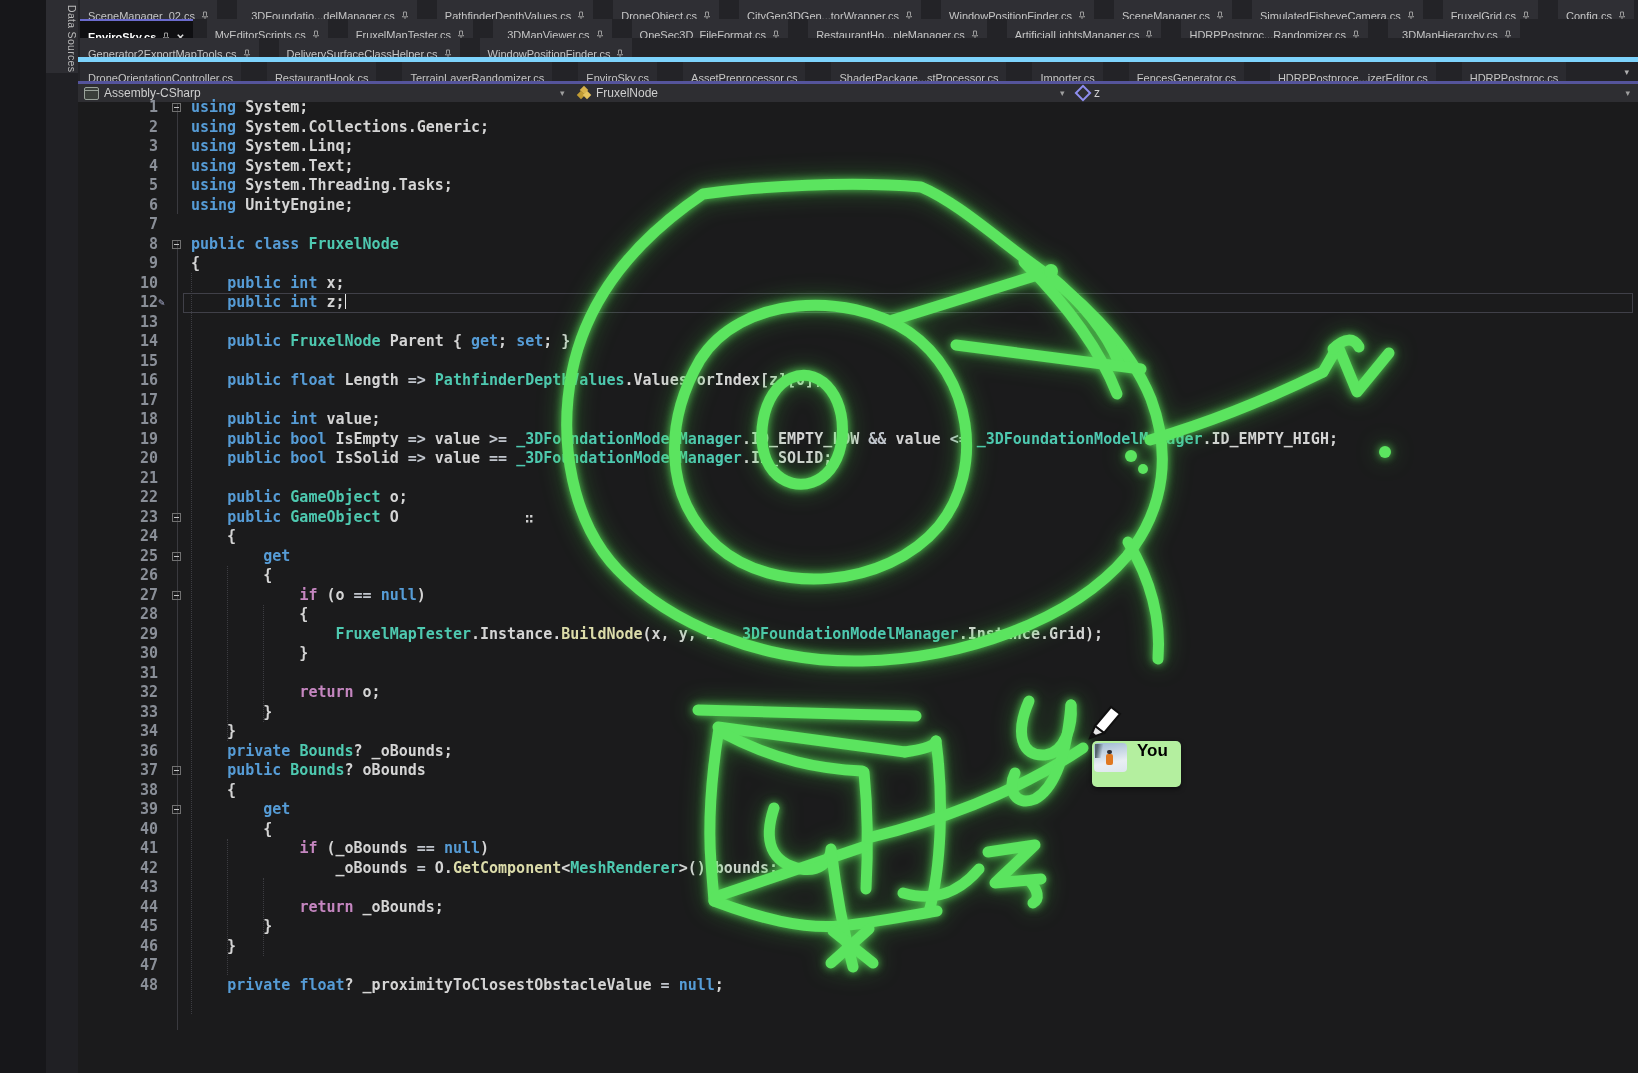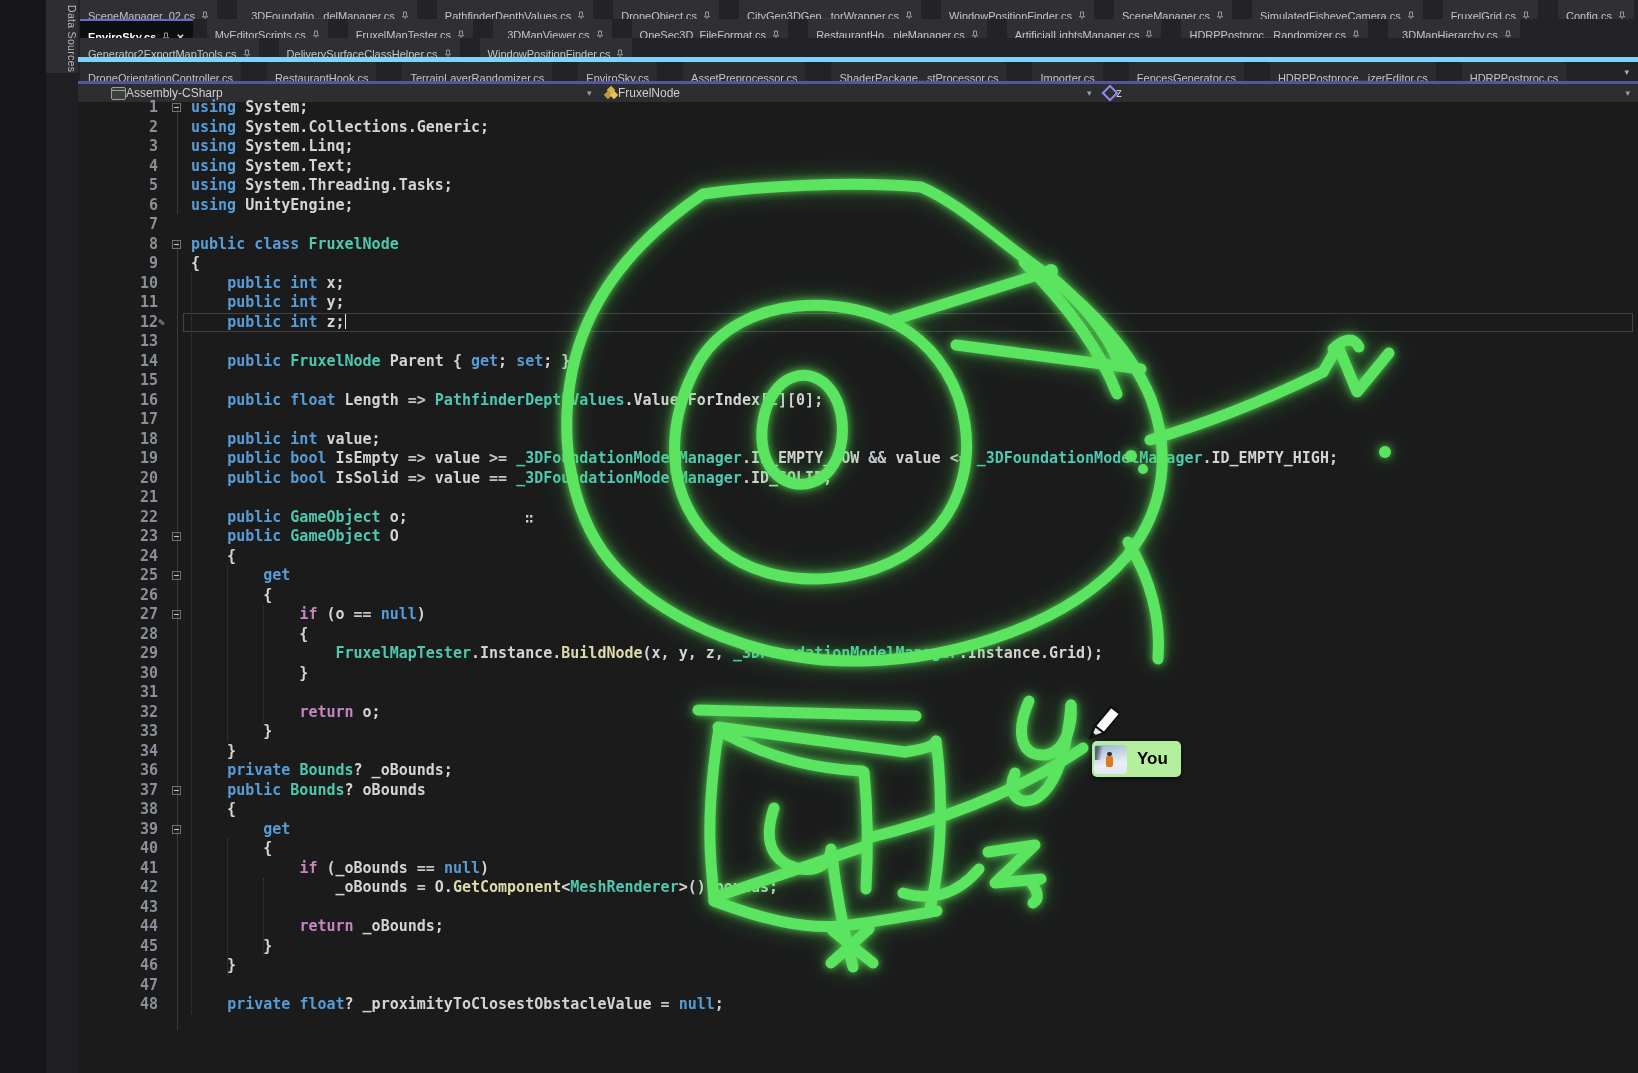--- a/index.html
+++ b/index.html
@@ -17,21 +17,21 @@
   .trow.r4{border-bottom:3px solid #55549c;}
   .tab{display:flex;align-items:center;background:#2f2f34;color:#c6c6c6;font-size:11px;padding:16px 8px;
        margin-right:20px;white-space:nowrap;gap:6px;}
   .trow.r4 .tab{margin-right:26px;background:#2b2b30;}
   .tab.active{background:#0f0f12;color:#ffffff;font-weight:bold;border-top:2px solid #6a6acc;margin-right:14px;}
   .pin{display:inline-flex;align-items:center;}
   .closex{font-size:10px;color:#dcdcdc;margin-left:0px;}
   .overflow{margin-left:auto;color:#b0b0b0;font-size:9px;display:flex;align-items:center;padding:0 9px;}
   
   .crumbs{position:relative;height:18px;background:#2e2e32;color:#cfcfcf;font-size:12px;}
-  .crumbs .seg{position:absolute;top:0;height:18px;display:flex;align-items:center;margin-left:27px;}
+  .crumbs .seg{position:absolute;top:0;height:18px;display:flex;align-items:center;gap:5px;}
   .caret{color:#9f9f9f;font-size:9px;}
   .proj-icon{width:13px;height:11px;border:1px solid #9aa39a;border-radius:2px;position:relative;background:#3a3f3a;}
   .proj-icon::before{content:"";position:absolute;left:0;right:0;top:2px;height:1px;background:#9aa39a;}
   .class-icon{position:relative;width:13px;height:12px;}
   .class-icon i{position:absolute;width:6px;height:6px;background:#d8b24a;transform:rotate(45deg);}
   .class-icon i:nth-child(1){left:3px;top:0;}
   .class-icon i:nth-child(2){left:0;top:5px;background:#c09b33;}
   .class-icon i:nth-child(3){left:6px;top:5px;background:#e6c45e;}
   .field-icon{width:8px;height:8px;border:2px solid #8e8ef0;transform:rotate(45deg);background:transparent;}
   
@@ -48,21 +48,21 @@
   .caret-bar{display:inline-block;width:1px;height:15px;background:#e8e8e8;vertical-align:-2px;}
   .tk-k{color:#569cd6;} .tk-c{color:#c586c0;} .tk-t{color:#4ec9b0;} .tk-m{color:#dcdcaa;}
   .tk-p{color:#d4d4d4;} .tk-o{color:#c0c5cc;}
   .guide{position:absolute;width:0;border-left:1px dotted #3d3d42;}
   .oline{position:absolute;width:1px;background:#3a3a3f;}
   .stray{position:absolute;left:447px;top:411px;color:#cfcfcf;font-size:14px;}
   
   .inkwrap{position:absolute;left:0;top:0;width:1638px;height:1073px;pointer-events:none;
            filter:drop-shadow(0 0 4px rgba(96,240,96,.8)) drop-shadow(0 0 11px rgba(60,200,60,.4));}
   .inkwrap path{fill:none;stroke-width:11;stroke-linecap:round;stroke-linejoin:round;}
-  .you-chip{position:absolute;left:1092px;top:741px;height:36px;display:flex;align-items:center;
+  .you-chip{position:absolute;left:1092px;top:741px;height:46px;display:flex;align-items:flex-start;
             border-radius:5px;box-shadow:0 2px 5px rgba(0,0,0,.5);}
   .you-avatar{width:33px;height:29px;margin:2px;border-radius:4px;position:relative;overflow:hidden;
               background:linear-gradient(170deg,#9db8d2 0%,#c7d6e4 35%,#e9eef3 65%,#dde6ee 100%);}
   .you-avatar .tree{position:absolute;left:1px;top:1px;width:12px;height:14px;
               background:linear-gradient(100deg,#55656e 20%,transparent 60%);}
   .you-avatar .person{position:absolute;left:12px;top:11px;width:7px;height:11px;background:#e07820;border-radius:2px;}
   .you-avatar .person::before{content:"";position:absolute;left:1px;top:-4px;width:5px;height:4px;background:#2e2e34;border-radius:2px;}
   .you-label{padding:0 13px 0 8px;font-size:17px;font-weight:bold;color:#000;}
   .pencil-cursor{position:absolute;left:1080px;top:700px;}
 </style>
@@ -379,25 +379,20 @@
         </div>
         <div class="line">
           <span class="num">9</span>
           <span class="fc"></span>
           <span class="code"><span class="tk-p">{</span></span>
         </div>
         <div class="line">
           <span class="num">10</span>
           <span class="fc"></span>
           <span class="code"><span class="tk-p">    </span><span class="tk-k">public</span><span class="tk-p"> </span><span class="tk-k">int</span><span class="tk-p"> x;</span></span>
-        </div>
-        <div class="line">
-          <span class="num">11</span>
-          <span class="fc"></span>
-          <span class="code"><span class="tk-p">    </span><span class="tk-k">public</span><span class="tk-p"> </span><span class="tk-k">int</span><span class="tk-p"> y;</span></span>
         </div>
         <div class="line cur">
           <span class="num">12</span>
           <span class="fc">
             <span class="lpencil">✎</span>
           </span>
           <span class="code"><span class="tk-p">    </span><span class="tk-k">public</span><span class="tk-p"> </span><span class="tk-k">int</span><span class="tk-p"> z;</span><span class="caret-bar"></span></span>
         </div>
         <div class="line">
           <span class="num">13</span>

